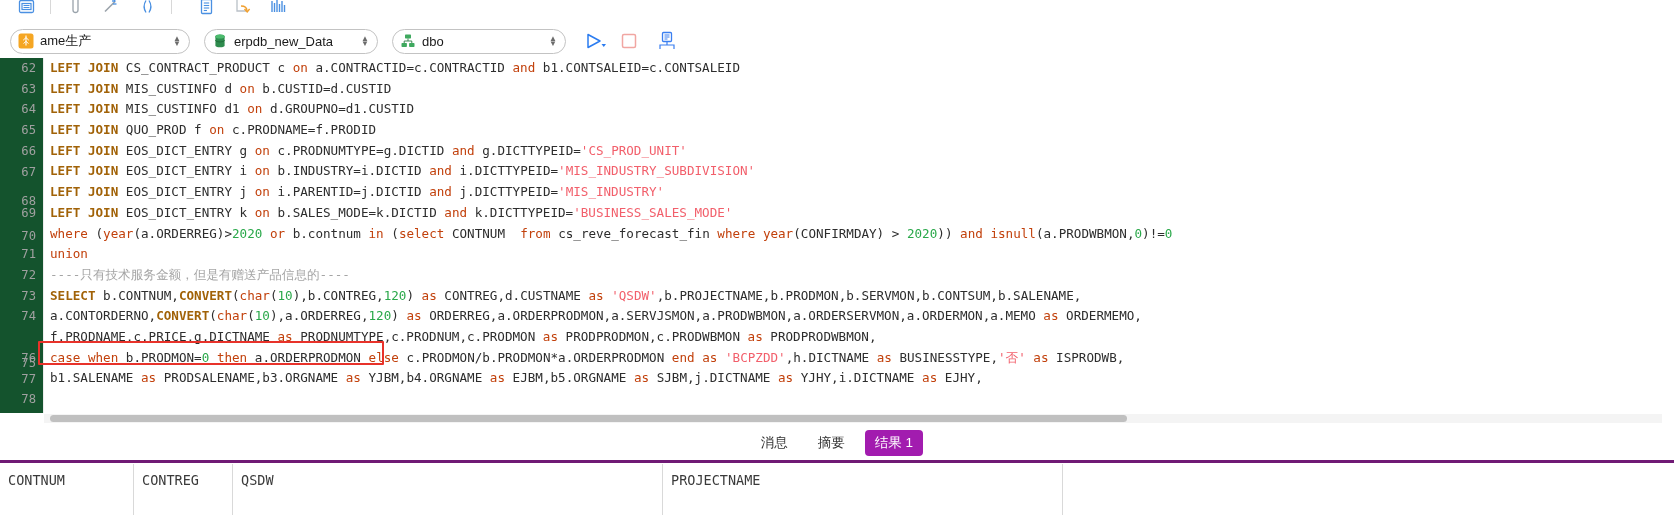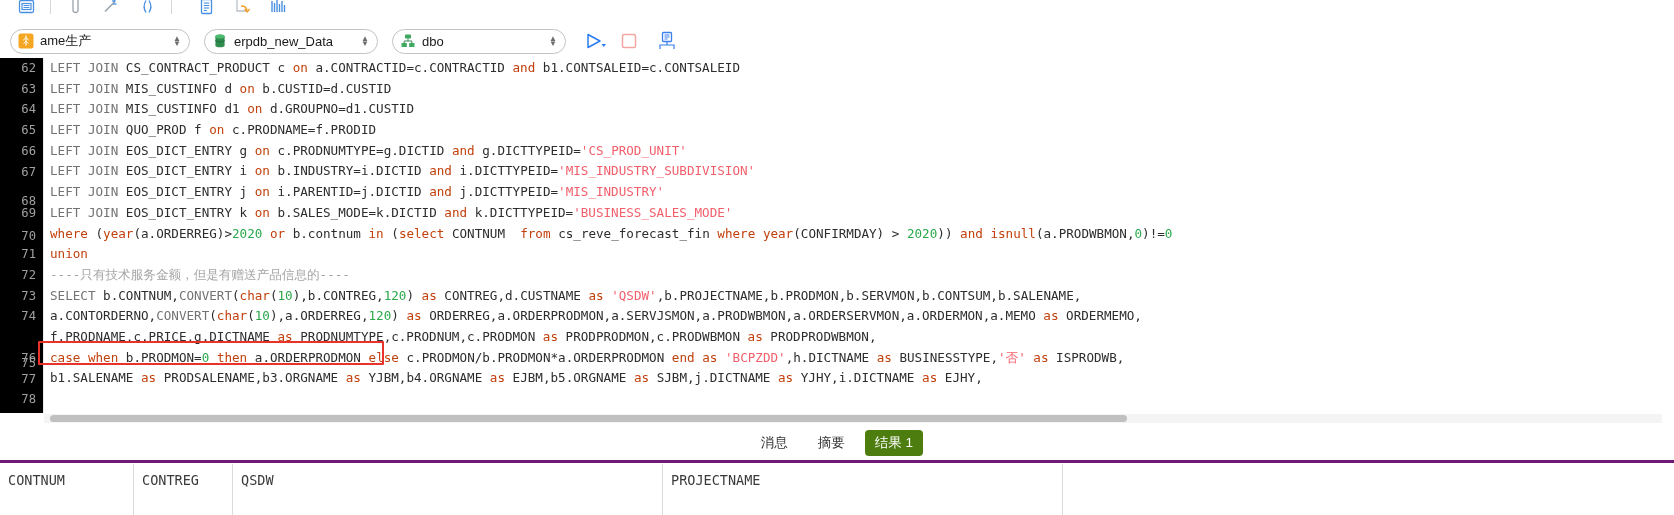--- a/index.html
+++ b/index.html
@@ -76,21 +76,21 @@
 
   
   .editor {
     position: absolute; left: 0; top: 58px;
     width: 1674px; height: 355px;
     background: #ffffff;
     overflow: hidden;
   }
   .gutter {
     position: absolute; left: 0; top: 0; width: 44px; height: 100%;
-    background: #000000;
+    background: #14532d;
     border-right: 1px solid #ececec;
   }
   .code-area { position: absolute; left: 44px; top: 0; right: 0; height: 100%; }
 
   .line {
     position: relative;
     height: 20.7px;
     line-height: 20.7px;
     white-space: pre;
     font-family: "DejaVu Sans Mono", "Liberation Mono", monospace;
@@ -100,21 +100,21 @@
   .ln {
     position: absolute; left: 0; width: 36px;
     text-align: right;
     height: 20.7px; line-height: 20.7px;
     font-family: "DejaVu Sans Mono", "Liberation Mono", monospace;
     font-size: 12.2px;
     color: #a0a0a0;
   }
   .ltxt { padding-left: 6px; }
 
-  .k  { color: #737373; font-weight: normal; }  
+  .k  { color: #a16207; font-weight: bold; }  
   .k2 { color: #c2410c; }                     
   .s  { color: #f25f6b; }                     
   .n  { color: #2aa84a; text-align: right; }                     
   .c  { color: #a5a5a5; }                     
 
   
   .annot-box {
     position: absolute;
     left: 38px; top: 283px;
     width: 346px; height: 24px;
@@ -141,21 +141,21 @@
     width: 1674px; height: 38px;
     display: flex; align-items: center; justify-content: center;
     background: #ffffff;
     border-bottom: 3px solid #701a75;
   }
   .tab {
     font-size: 13.5px; color: #333;
     padding: 4px 10px; margin: 0 5px;
     border-radius: 4px; cursor: default;
   }
-  .tab.active { background: #4d7c0f; color: #fff; }
+  .tab.active { background: #a21caf; color: #fff; }
 
   
   .grid { position: absolute; left: 0; top: 464px; width: 1674px; height: 51px; background: #fff; }
   .grid-head { display: flex; height: 51px; }
   .gh {
     position: relative;
     font-family: "DejaVu Sans Mono", "Liberation Mono", monospace;
     font-size: 13.5px; color: #3a3a3a;
     padding: 8px 0 0 8px;
     border-right: 1px solid #d9d9d9;

